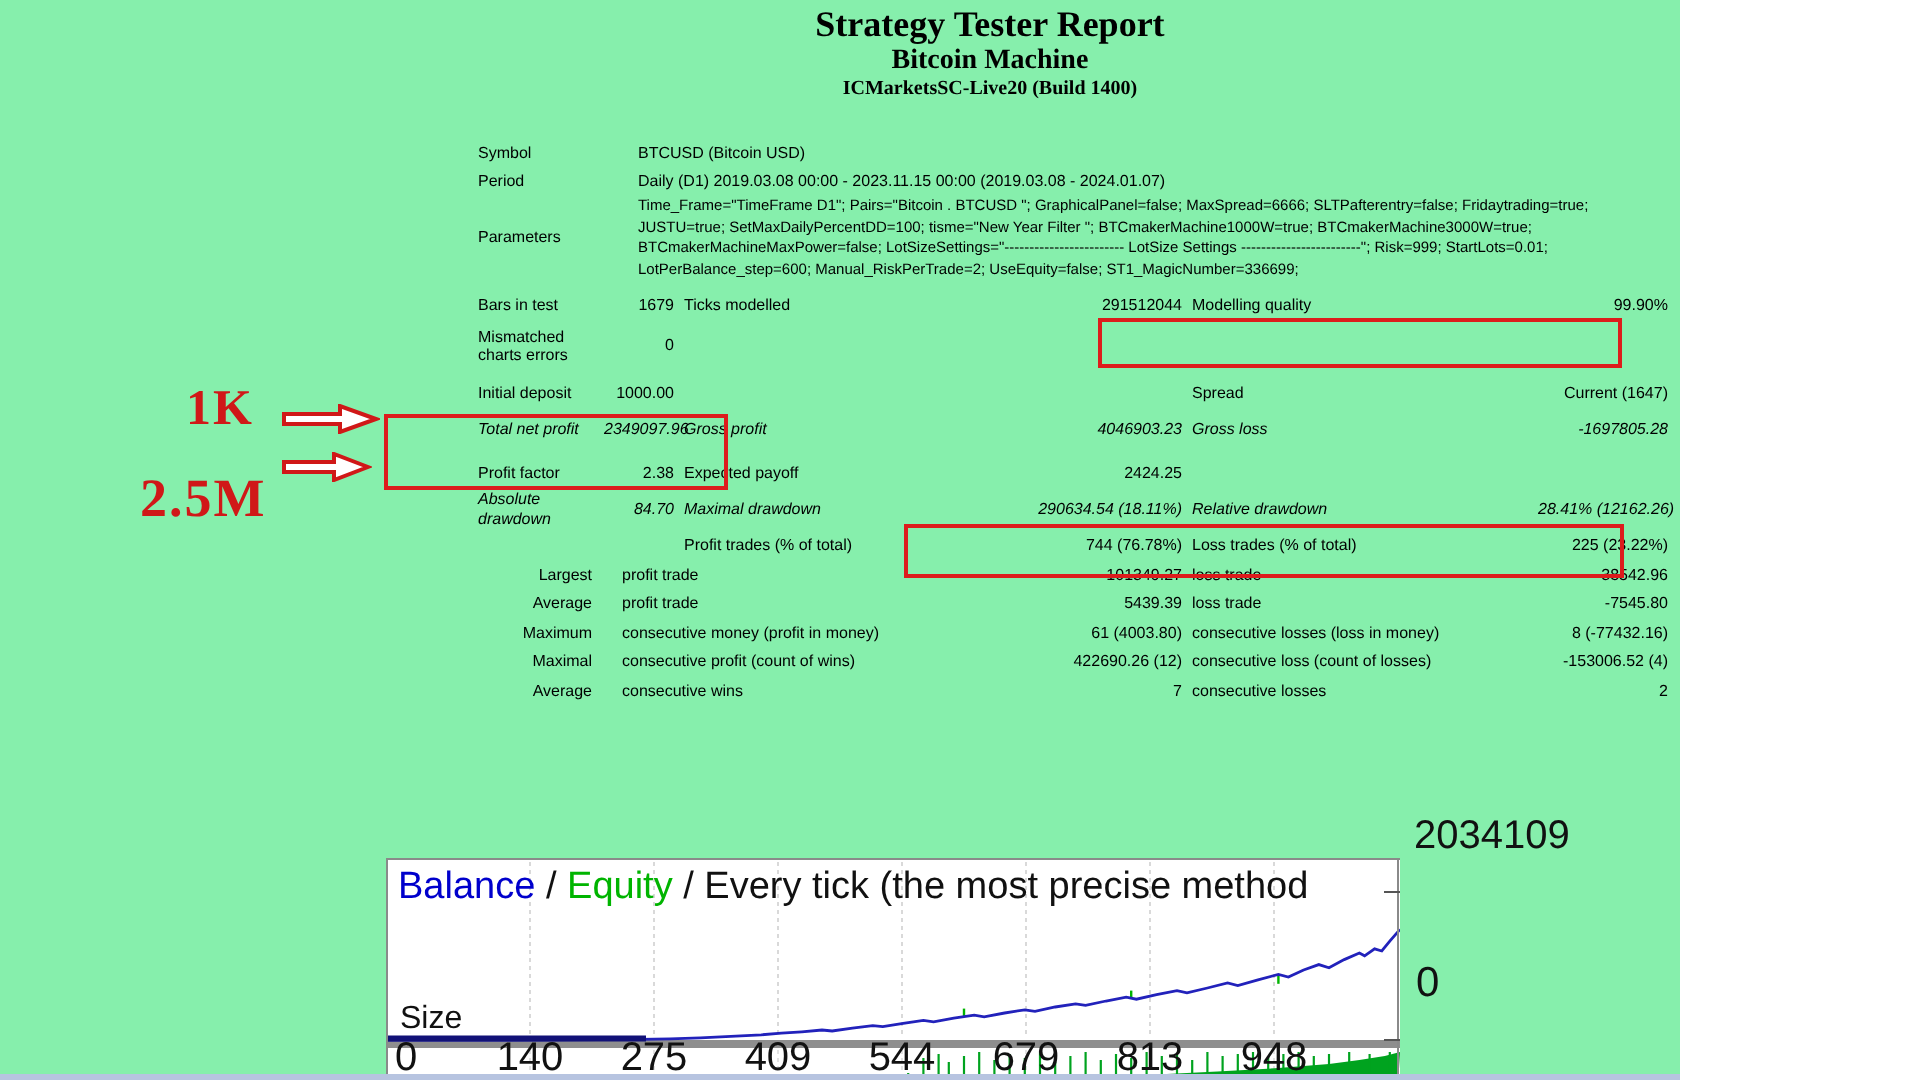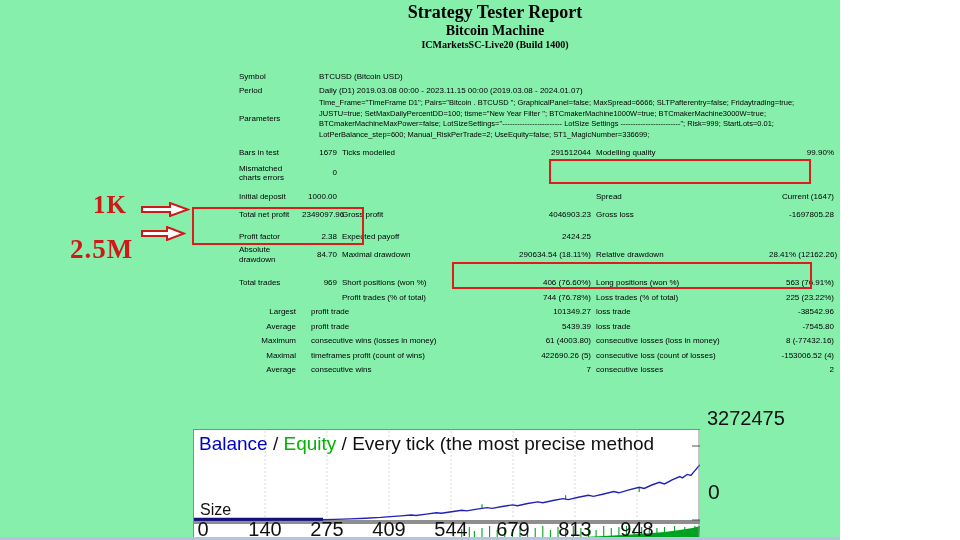--- a/index.html
+++ b/index.html
@@ -10,21 +10,21 @@
               font-family:"Liberation Serif",serif;font-weight:bold;}
   .rpt-title{font-size:18px;line-height:21px;}
   .rpt-subtitle{font-size:14px;line-height:16px;}
   .rpt-broker{font-size:10px;line-height:12px;}
   
   .rtable{position:absolute;left:195px;top:69px;width:595px;font-size:8px;line-height:9.5px;margin-left:44px;}
   .trow{display:grid;grid-template-columns:63px 35px 167px 87px 178px 65px;min-height:14.5px;align-items:center;}
   .trow.info{grid-template-columns:67px 0px 528px 0px 0px 0px;}
   .trow.q{grid-template-columns:63px 4px 198px 87px 178px 65px;}
   .trow.mt3{margin-top:3px;}  .trow.mt5{margin-top:5px;}  .trow.mt10{margin-top:10px;}
-  .trow.h2l{min-height:22px;} .trow.h27{min-height:27px;}
+  .trow.h2l{min-height:22px;font-style:italic;} .trow.h27{min-height:27px;}
   .c{overflow:visible;}
   .c1{text-align:left;}
   .trow.q .c1{text-align:right;padding-right:6px;}
   .c2,.c4,.c6{text-align:right;white-space:nowrap;}
   .c3,.c5{padding-left:5px;white-space:nowrap;}
   .trow.info .c3{padding-left:13px;white-space:nowrap;}
   .trow.params{align-items:center;}
   .trow.params .c3{white-space:pre-line;font-size:7.5px;line-height:10.5px;}
   
   .redbox{position:absolute;border:2px solid #dd1c1c;background:transparent;}
@@ -122,28 +122,20 @@
     <span class="c c6"></span>
   </div>
       <div class="trow h2l">
     <span class="c c1">Absolute drawdown</span>
     <span class="c c2">84.70</span>
     <span class="c c3">Maximal drawdown</span>
     <span class="c c4">290634.54 (18.11%)</span>
     <span class="c c5">Relative drawdown</span>
     <span class="c c6">28.41% (12162.26)</span>
   </div>
-      <div class="trow mt10">
-    <span class="c c1">Total trades</span>
-    <span class="c c2">969</span>
-    <span class="c c3">Short positions (won %)</span>
-    <span class="c c4">406 (76.60%)</span>
-    <span class="c c5">Long positions (won %)</span>
-    <span class="c c6">563 (76.91%)</span>
-  </div>
       <div class="trow">
     <span class="c c1"></span>
     <span class="c c2"></span>
     <span class="c c3">Profit trades (% of total)</span>
     <span class="c c4">744 (76.78%)</span>
     <span class="c c5">Loss trades (% of total)</span>
     <span class="c c6">225 (23.22%)</span>
   </div>
       <div class="trow q">
     <span class="c c1">Largest</span>
@@ -157,30 +149,30 @@
     <span class="c c1">Average</span>
     <span class="c c2"></span>
     <span class="c c3">profit trade</span>
     <span class="c c4">5439.39</span>
     <span class="c c5">loss trade</span>
     <span class="c c6">-7545.80</span>
   </div>
       <div class="trow q">
     <span class="c c1">Maximum</span>
     <span class="c c2"></span>
-    <span class="c c3">consecutive wins (losses in money)</span>
+    <span class="c c3">consecutive money (profit in money)</span>
     <span class="c c4">61 (4003.80)</span>
     <span class="c c5">consecutive losses (loss in money)</span>
     <span class="c c6">8 (-77432.16)</span>
   </div>
       <div class="trow q">
     <span class="c c1">Maximal</span>
     <span class="c c2"></span>
-    <span class="c c3">timeframes profit (count of wins)</span>
-    <span class="c c4">422690.26 (5)</span>
+    <span class="c c3">consecutive profit (count of wins)</span>
+    <span class="c c4">422690.26 (12)</span>
     <span class="c c5">consecutive loss (count of losses)</span>
     <span class="c c6">-153006.52 (4)</span>
   </div>
       <div class="trow q">
     <span class="c c1">Average</span>
     <span class="c c2"></span>
     <span class="c c3">consecutive wins</span>
     <span class="c c4">7</span>
     <span class="c c5">consecutive losses</span>
     <span class="c c6">2</span>
@@ -291,21 +283,21 @@
         <line x1="0.5" y1="0" x2="0.5" y2="115" stroke="#8a8a8a"></line>
         <line x1="506" y1="0" x2="506" y2="115" stroke="#8a8a8a"></line>
         <line x1="0" y1="114.5" x2="507" y2="114.5" stroke="#8a8a8a"></line>
         <line x1="499" y1="17" x2="507" y2="17" stroke="#555"></line>
         <line x1="499" y1="91" x2="507" y2="91" stroke="#555"></line>
       </svg>
     <div class="chart-title">
       <span class="leg-balance">Balance</span><span> / </span><span class="leg-equity">Equity</span><span> / Every tick (the most precise method</span>
     </div>
   </div>
-  <div class="ylab" style="left:707px;top:407px;">3272475</div>
+  <div class="ylab" style="left:707px;top:407px;">2034109</div>
   <div class="ylab" style="left:708px;top:480px;font-size:21px;">0</div>
   <div class="size-label">Size</div>
   <div class="xaxis">
       <span class="xtick" style="left: 10px;">0</span>
       <span class="xtick" style="left: 72px;">140</span>
       <span class="xtick" style="left: 134px;">275</span>
       <span class="xtick" style="left: 196px;">409</span>
       <span class="xtick" style="left: 258px;">544</span>
       <span class="xtick" style="left: 320px;">679</span>
       <span class="xtick" style="left: 382px;">813</span>

